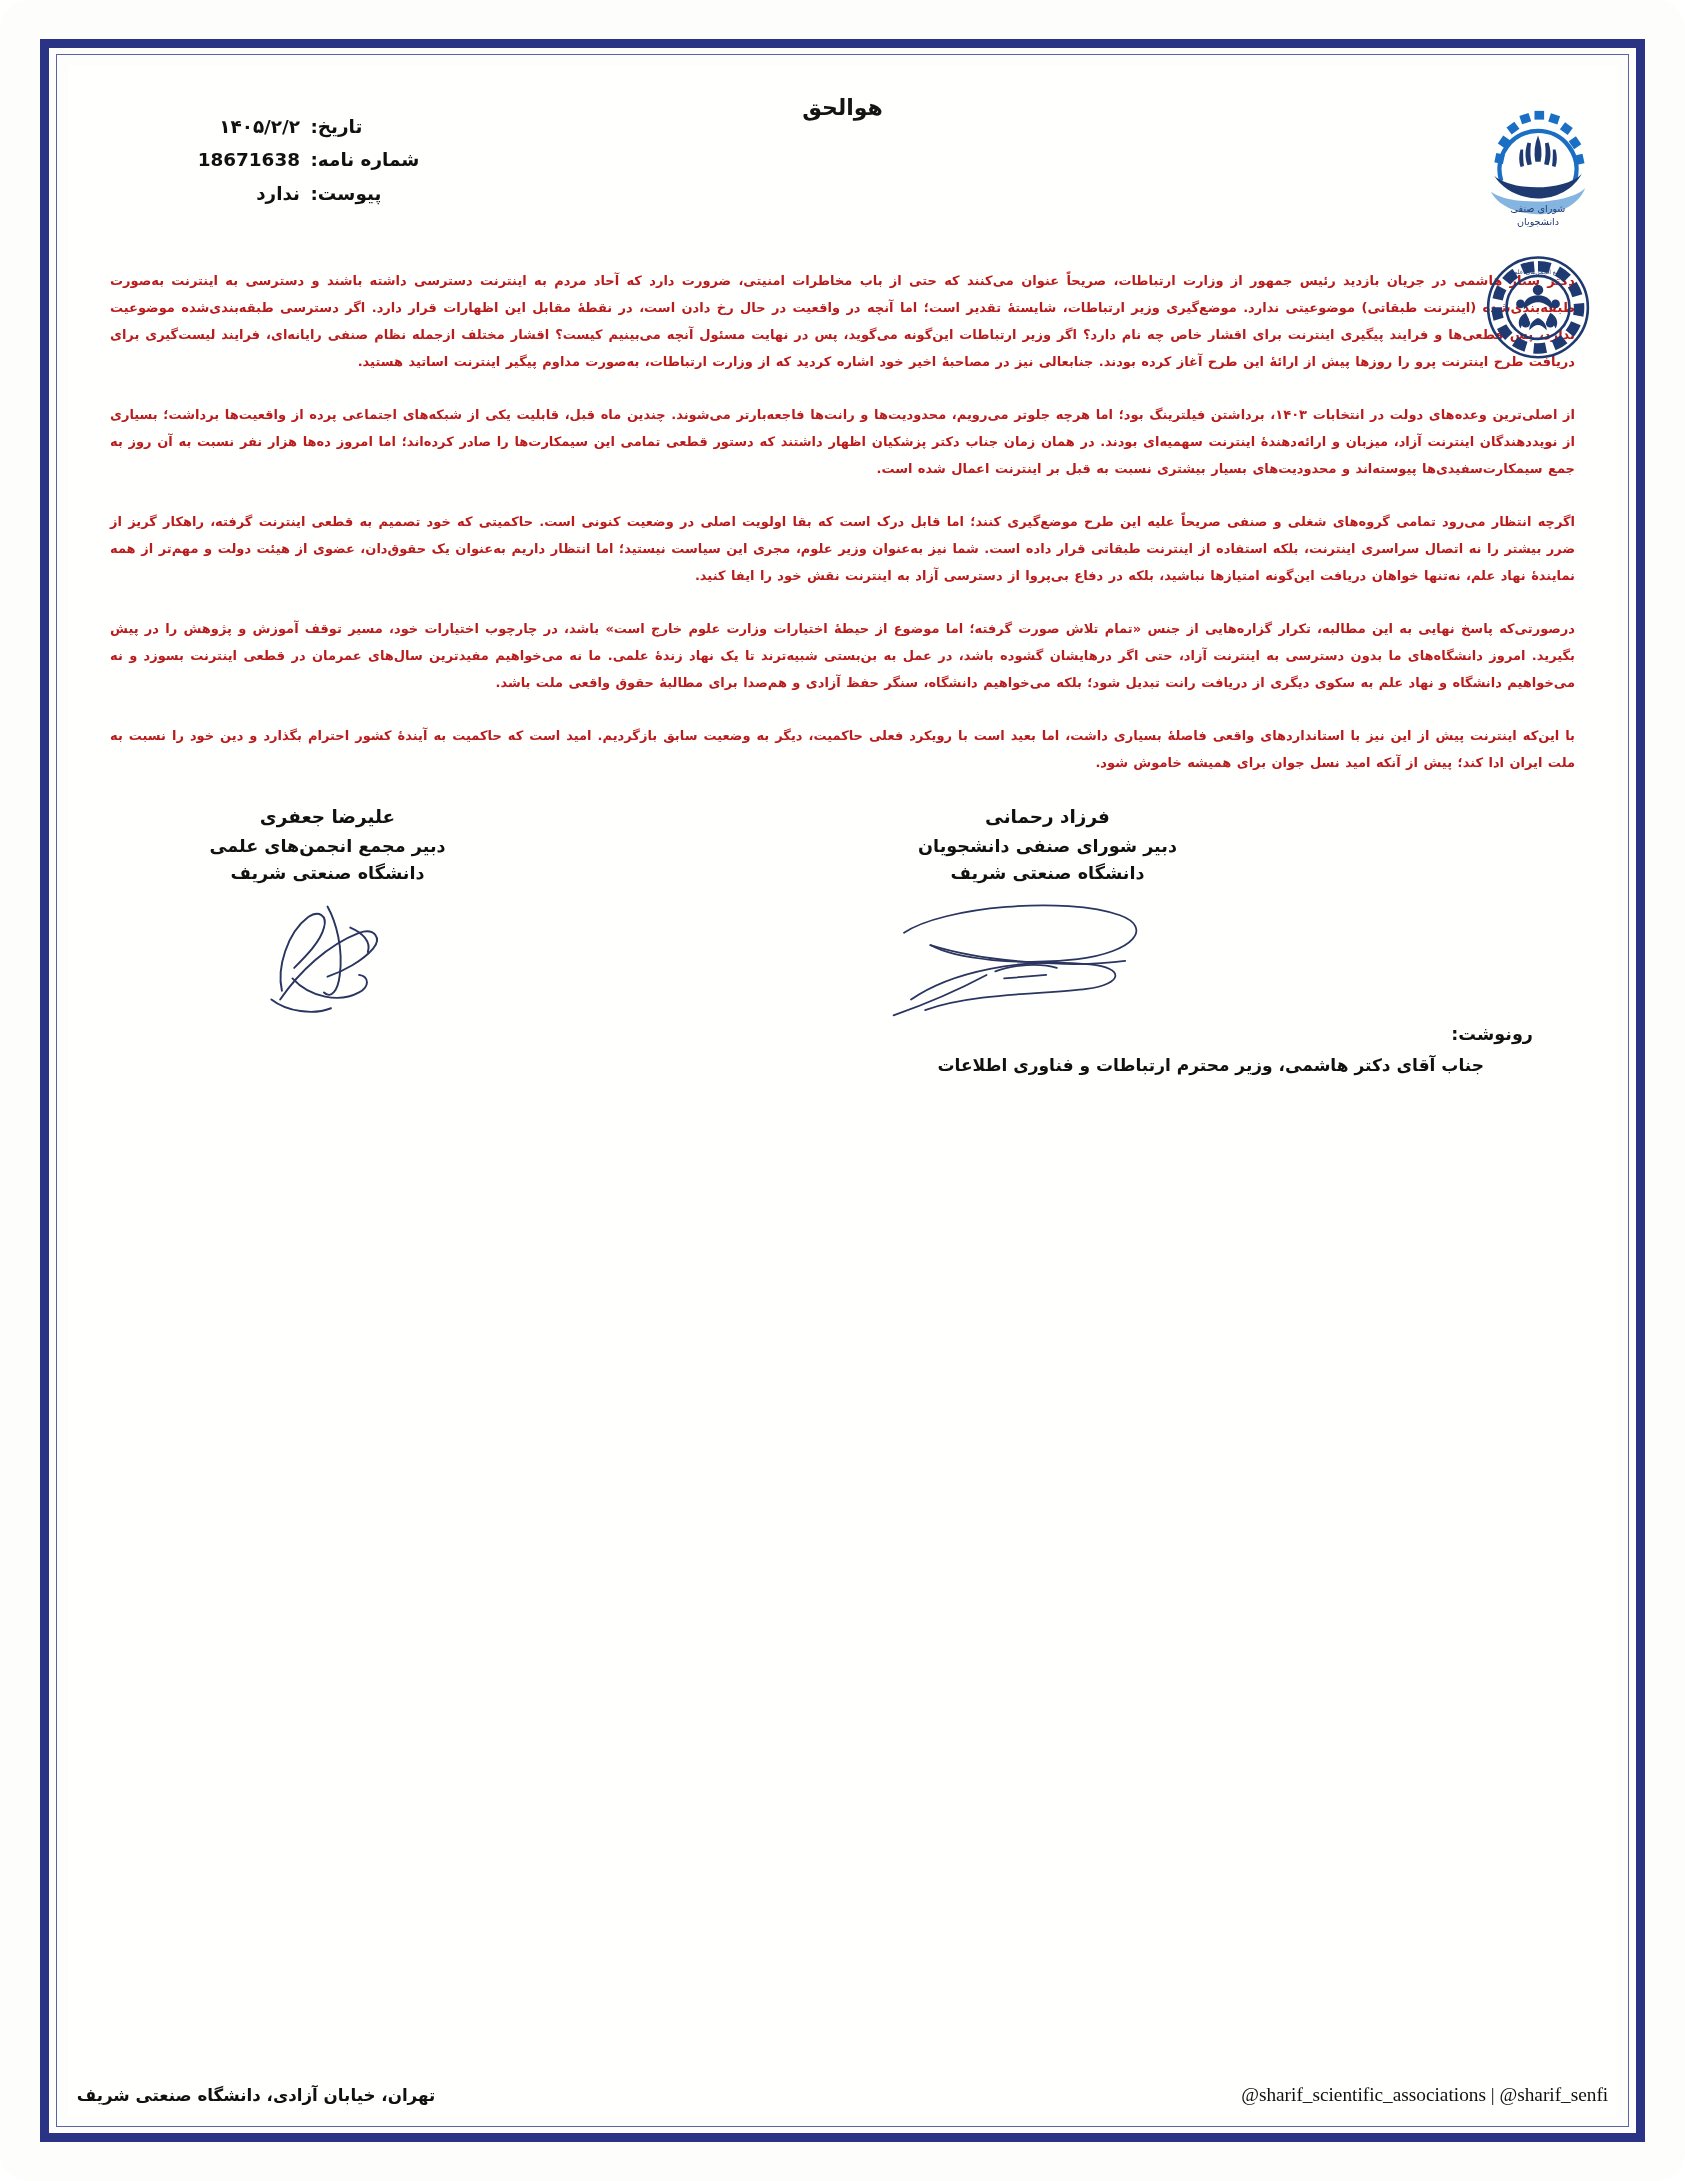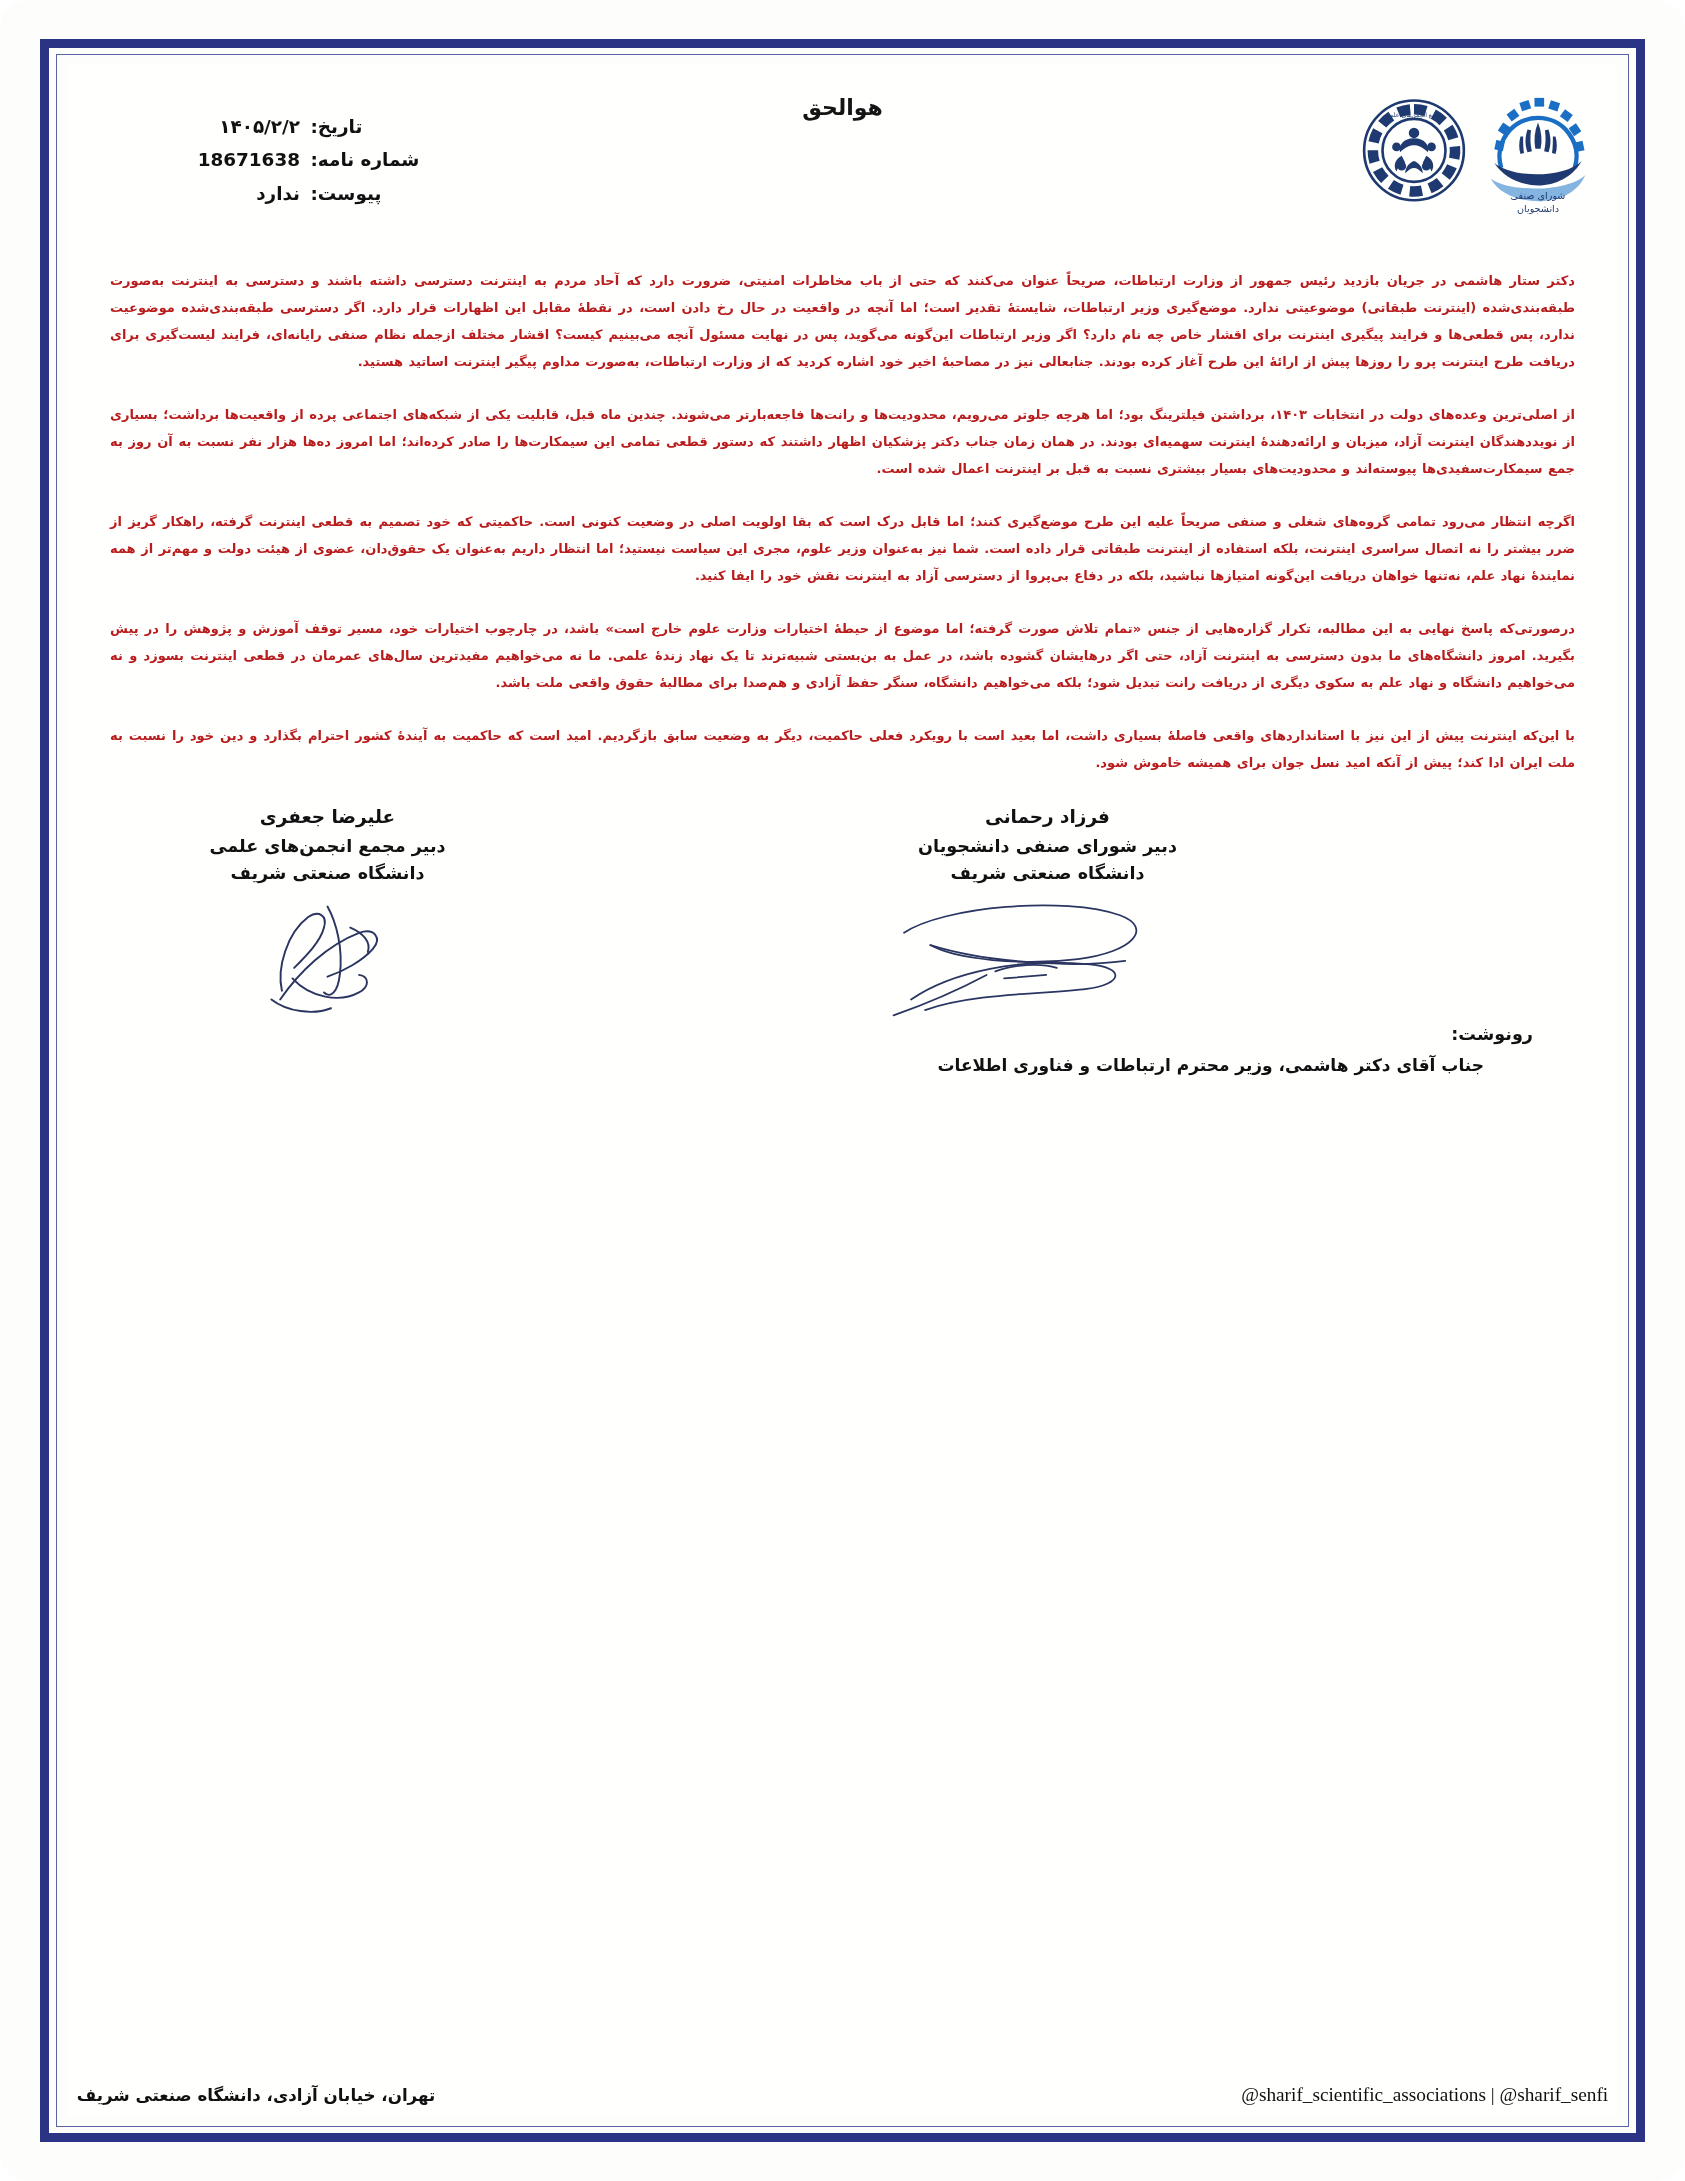--- a/index.html
+++ b/index.html
@@ -92,23 +92,24 @@
     padding-left: 10.5px;
     box-sizing: border-box;
   }
   .meta-value {
     text-align: right;
     min-width: 132px;
   }
 
   .logos {
     position: absolute;
-    top: 22px;
+    top: 35px;
     right: 23px;
     display: flex;
+    flex-direction: column;
     align-items: flex-start;
     gap: 12.3px;
   }
   .logo {
     width: 112px;
     height: 132px;
     position: relative;
   }
 
   

